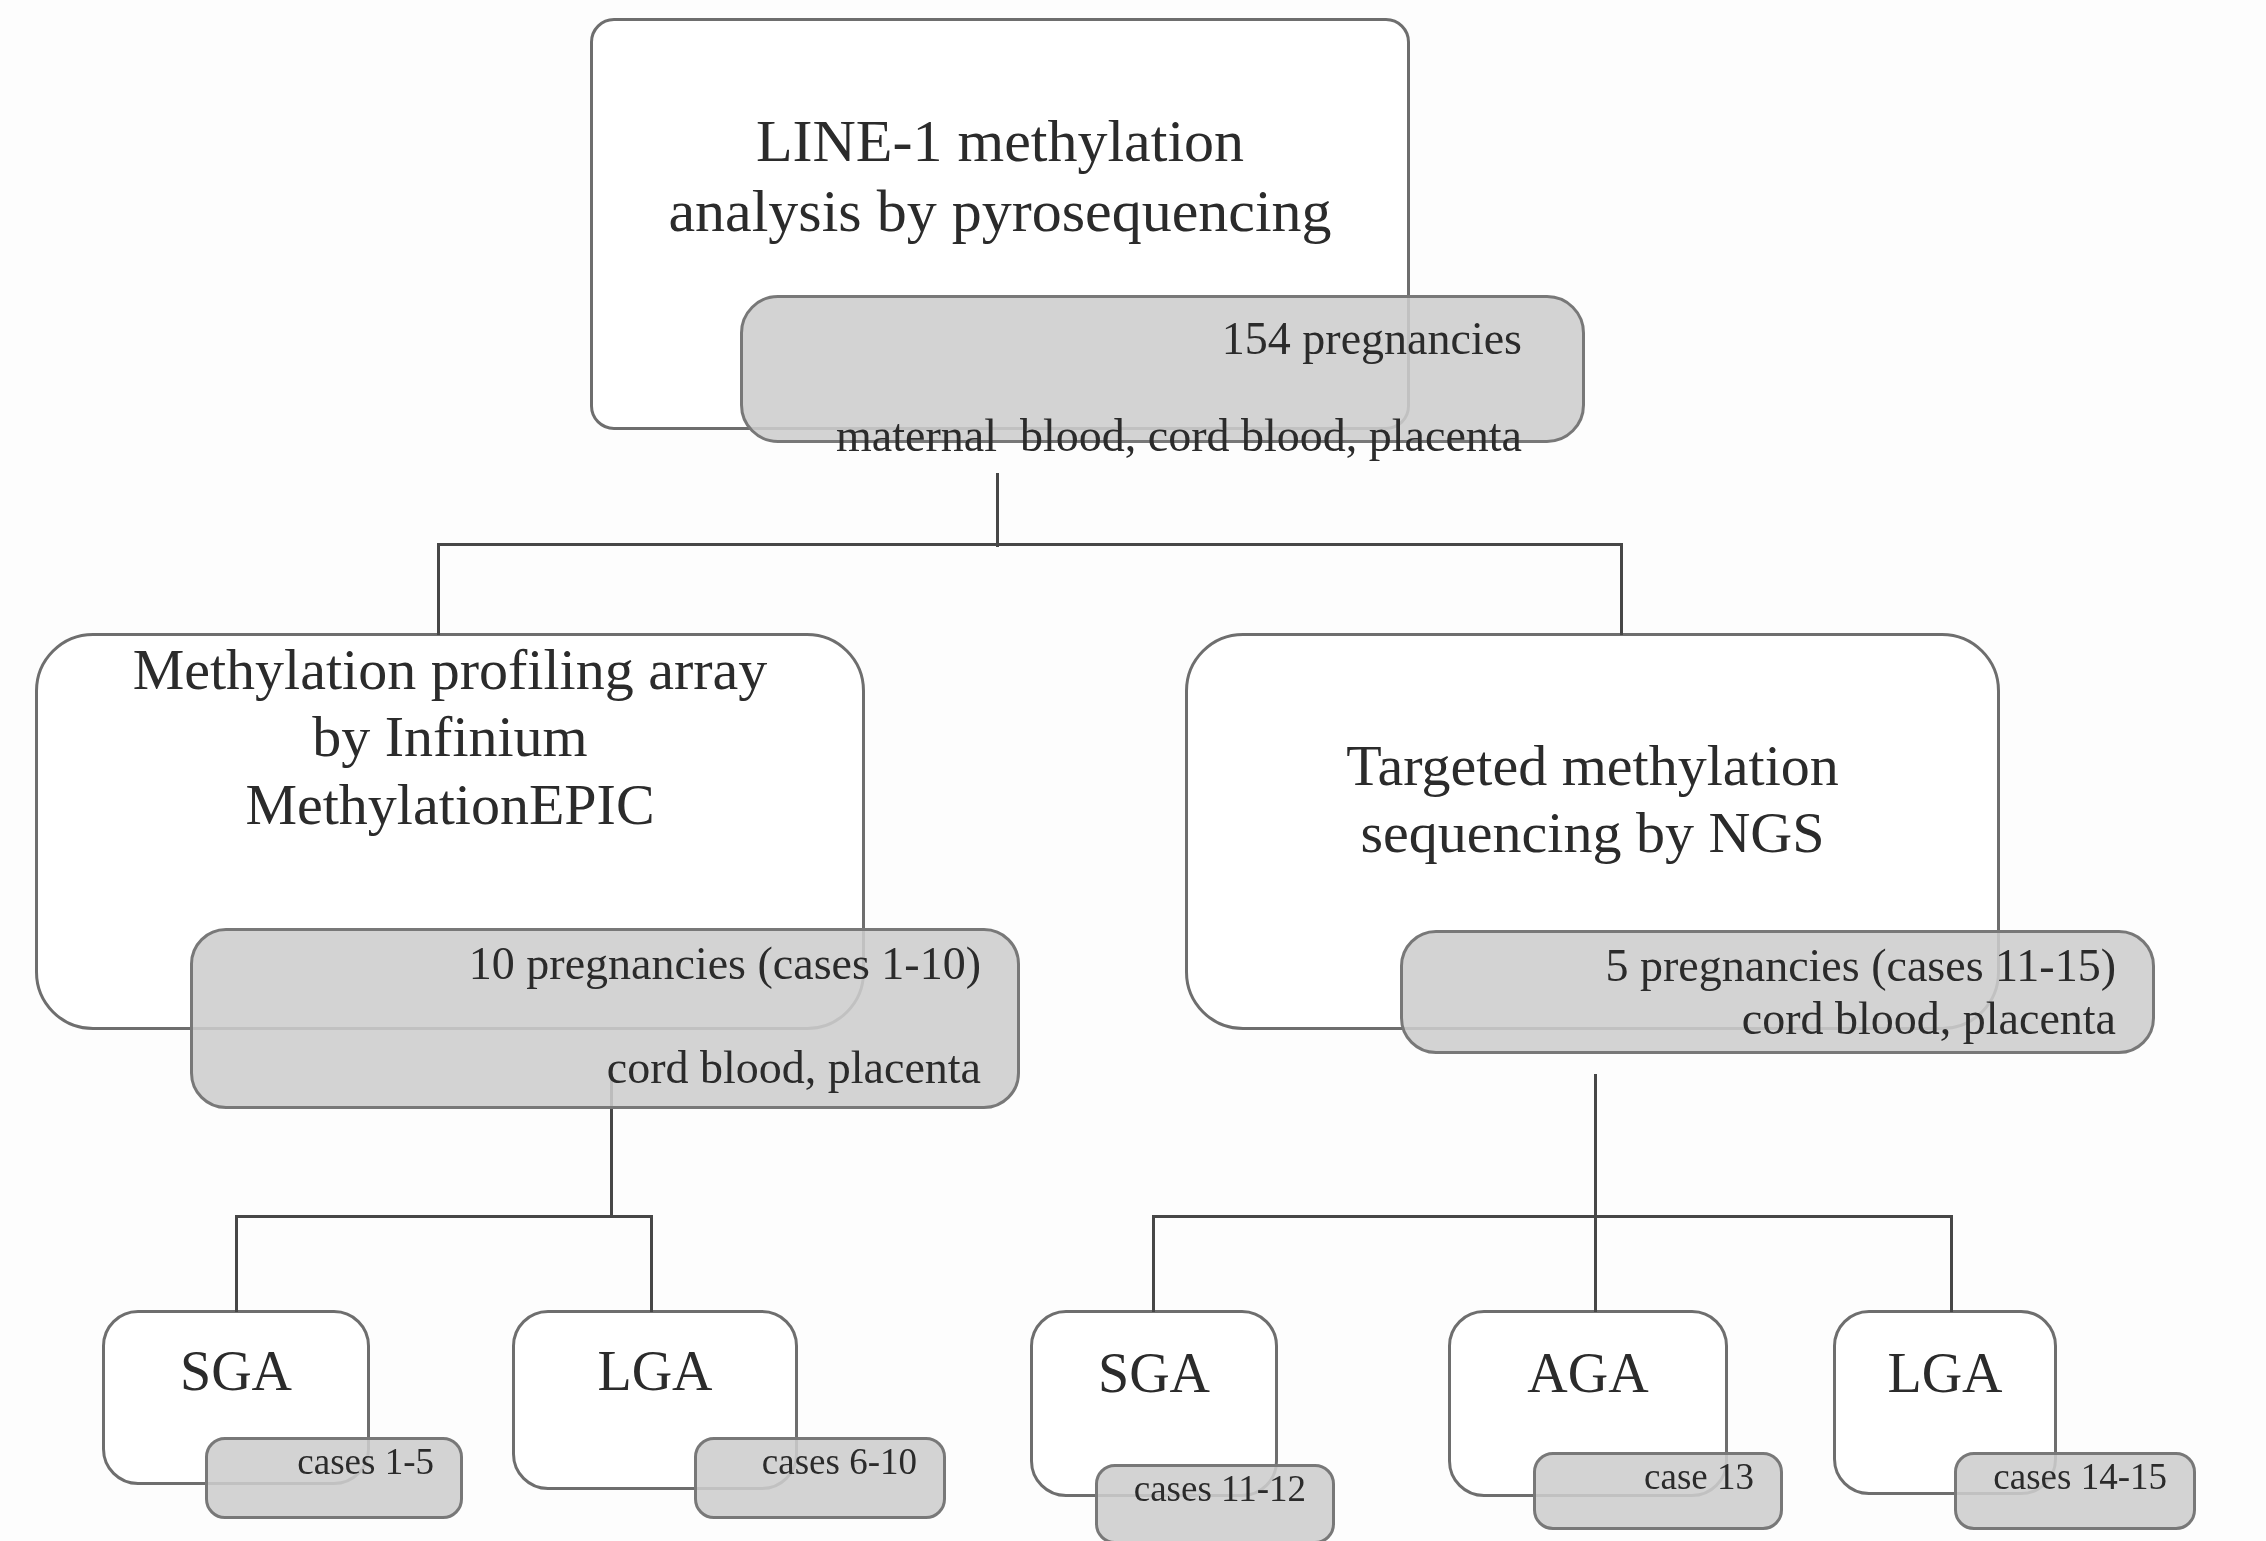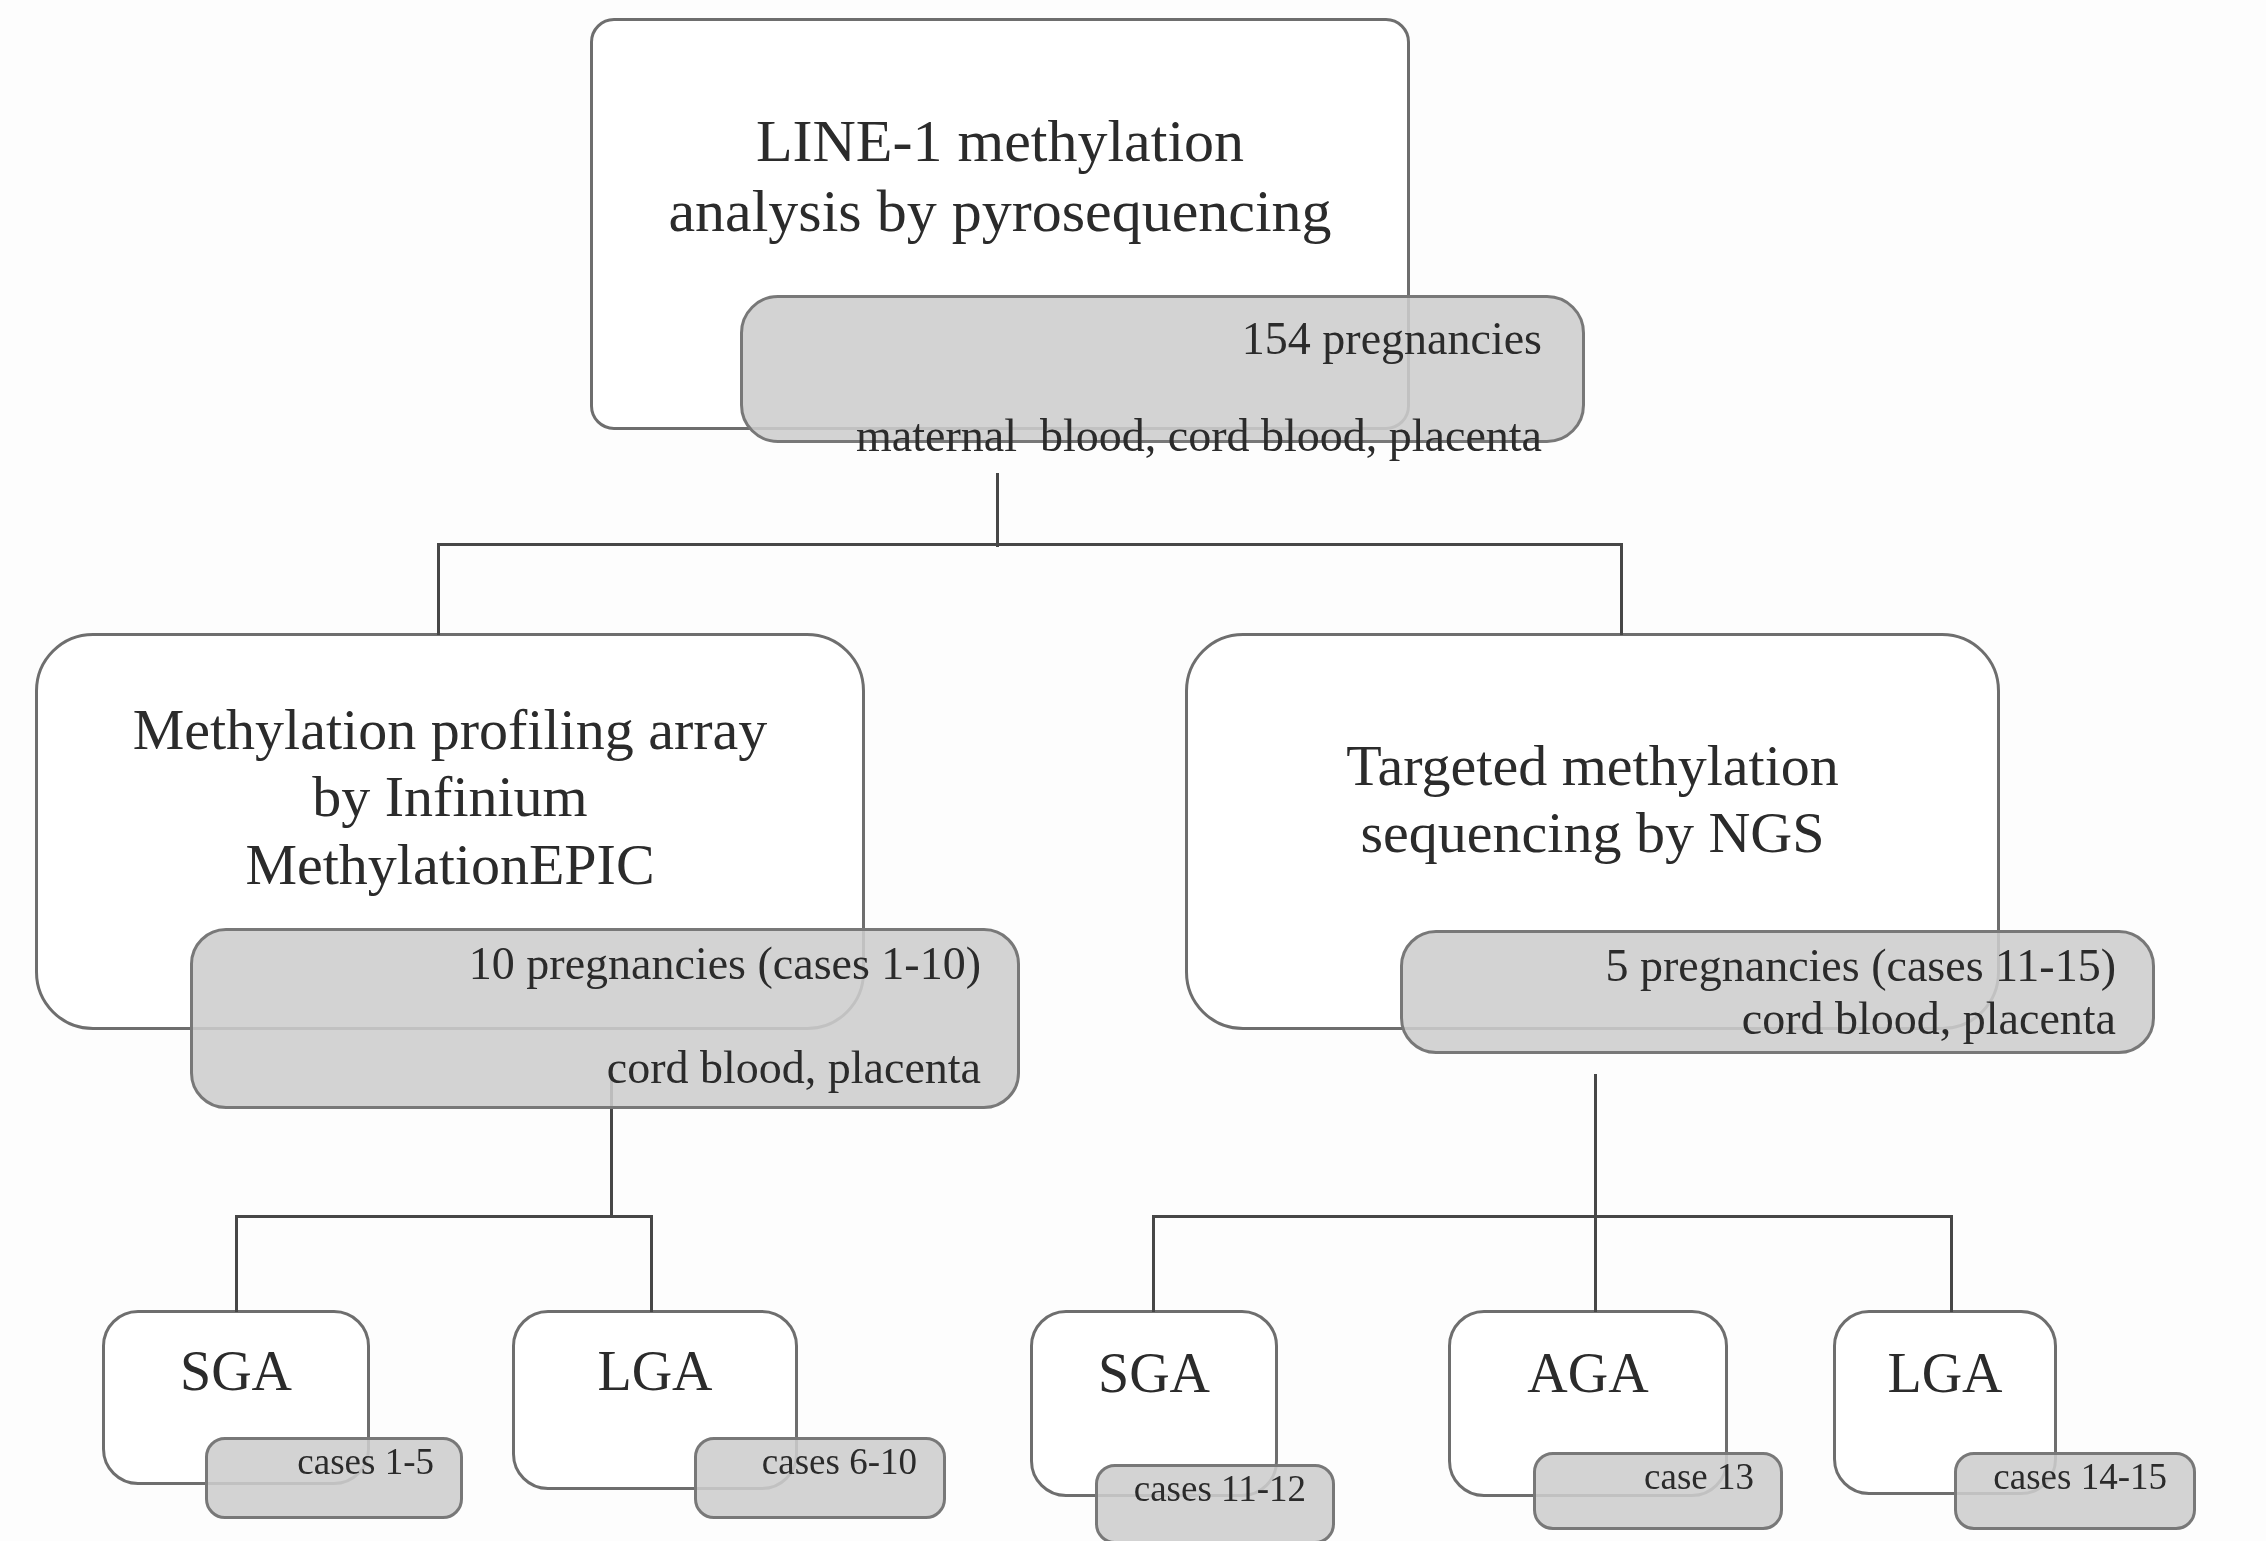--- a/index.html
+++ b/index.html
@@ -60,21 +60,21 @@
 <div class="canvas" style="--background: #fdfdfd; --box-fill: #ffffff; --box-border: #6e6e6e; --sample-fill: rgba(205,205,205,0.88); --sample-border: #787878; --connector: #474747; --text: #2b2b2b;">
 
   <div class="wbox" style="left:590px;top:18px;width:820px;height:412px;border-radius:24px;">
     <div class="title" style="padding-top:86px;font-size:60px;">
       <div>LINE-1 methylation</div>
       <div>analysis by pyrosequencing</div>
     </div>
   </div>
 
   <div class="wbox" style="left:35px;top:633px;width:830px;height:397px;border-radius:58px;">
-    <div class="title" style="padding-top:60px;font-size:58px;">
+    <div class="title" style="font-size:58px;">
       <div>Methylation profiling array</div>
       <div>by Infinium</div>
       <div>MethylationEPIC</div>
     </div>
   </div>
 
   <div class="wbox" style="left:1185px;top:633px;width:815px;height:397px;border-radius:58px;">
     <div class="title" style="padding-top:96px;font-size:58px;">
       <div>Targeted methylation</div>
       <div>sequencing by NGS</div>
@@ -107,21 +107,21 @@
   <div class="line h" style="left:235px;top:1215px;width:418px;"></div>
   <div class="line v" style="left:235px;top:1215px;height:97px;"></div>
   <div class="line v" style="left:650px;top:1215px;height:97px;"></div>
 
   <div class="line v" style="left:1594px;top:1074px;height:143px;"></div>
   <div class="line h" style="left:1152px;top:1215px;width:801px;"></div>
   <div class="line v" style="left:1152px;top:1215px;height:97px;"></div>
   <div class="line v" style="left:1594px;top:1215px;height:97px;"></div>
   <div class="line v" style="left:1950px;top:1215px;height:97px;"></div>
 
-  <div class="gbox" style="left:740px;top:295px;width:845px;height:148px;border-radius:38px;padding:14px 40px 16px 20px;gap:44px;">
+  <div class="gbox" style="left:740px;top:295px;width:845px;height:148px;border-radius:38px;padding:14px 60px 16px 20px;gap:44px;">
     <div class="gline">154 pregnancies</div>
     <div class="gline">maternal  blood, cord blood, placenta</div>
   </div>
 
   <div class="gbox" style="left:190px;top:928px;width:830px;height:181px;border-radius:36px;padding:6px 36px 12px 20px;">
     <div class="gline">10 pregnancies (cases 1-10)</div>
     <div class="gline">cord blood, placenta</div>
   </div>
 
   <div class="gbox" style="left:1360px;top:930px;width:755px;height:124px;border-radius:36px;padding:6px 36px 20px 20px;margin-left:40px;">

